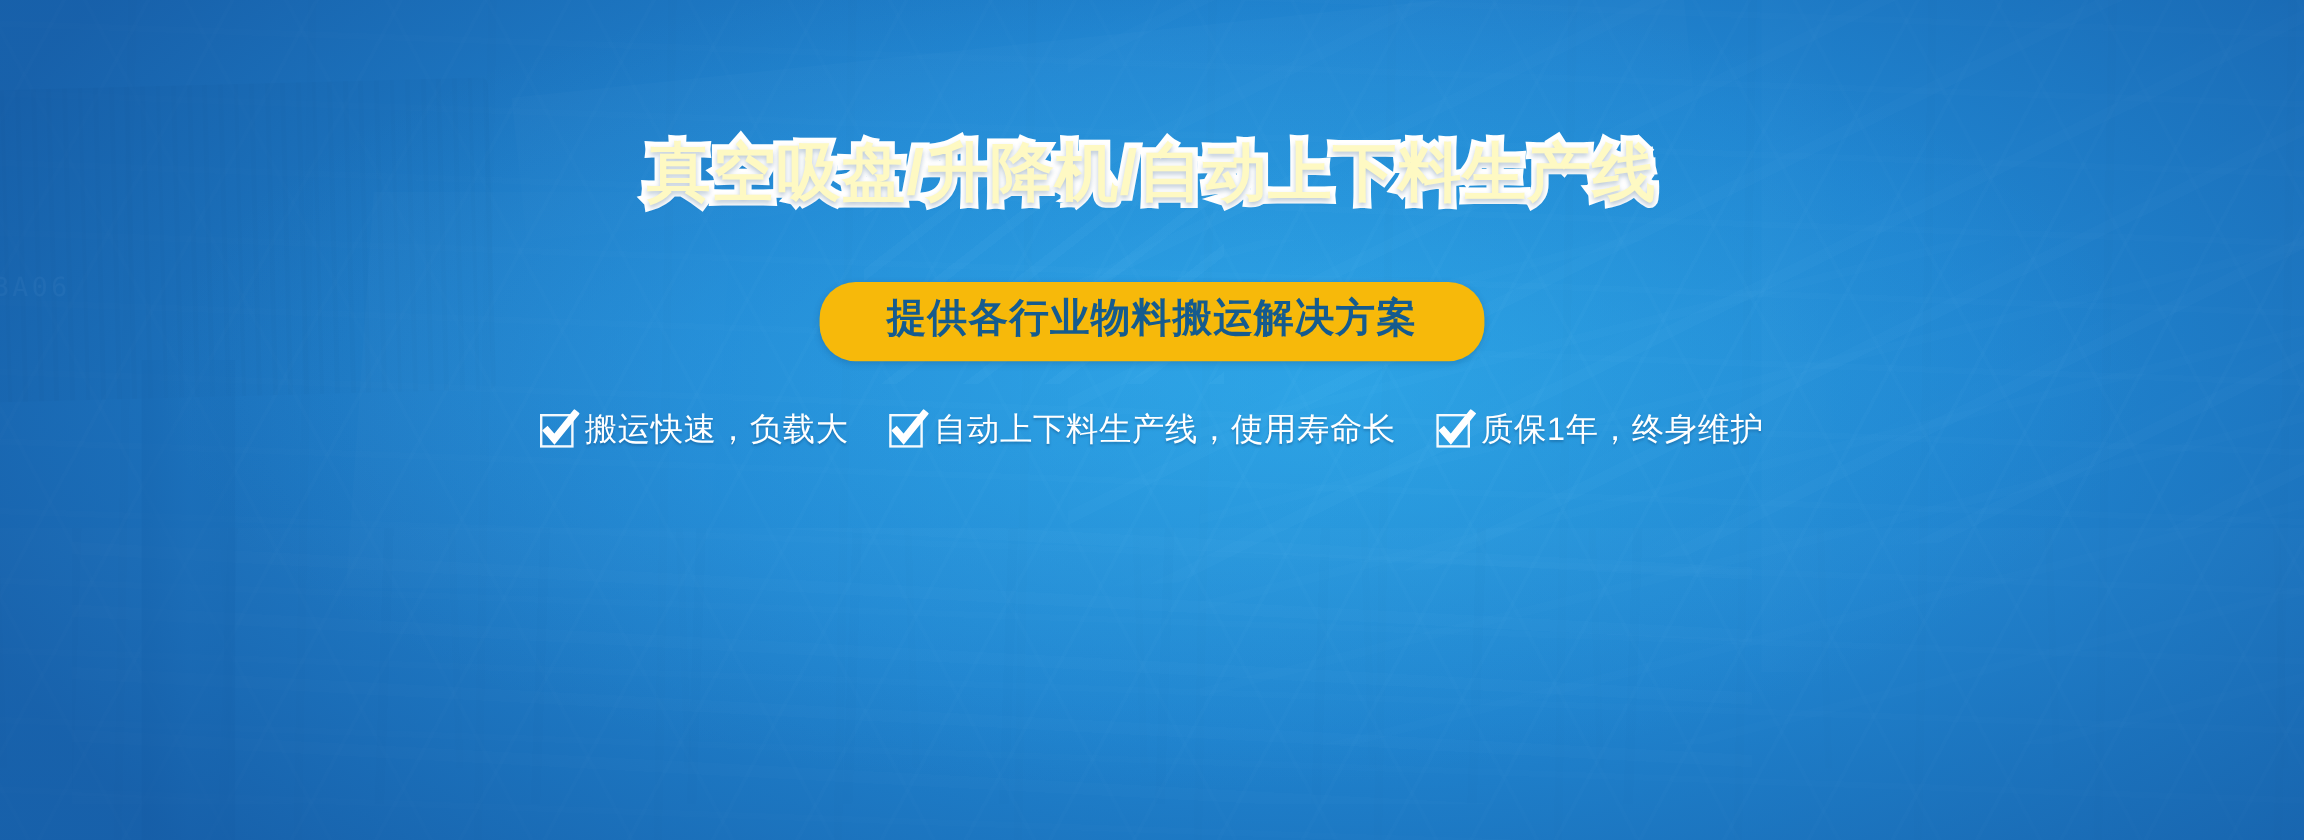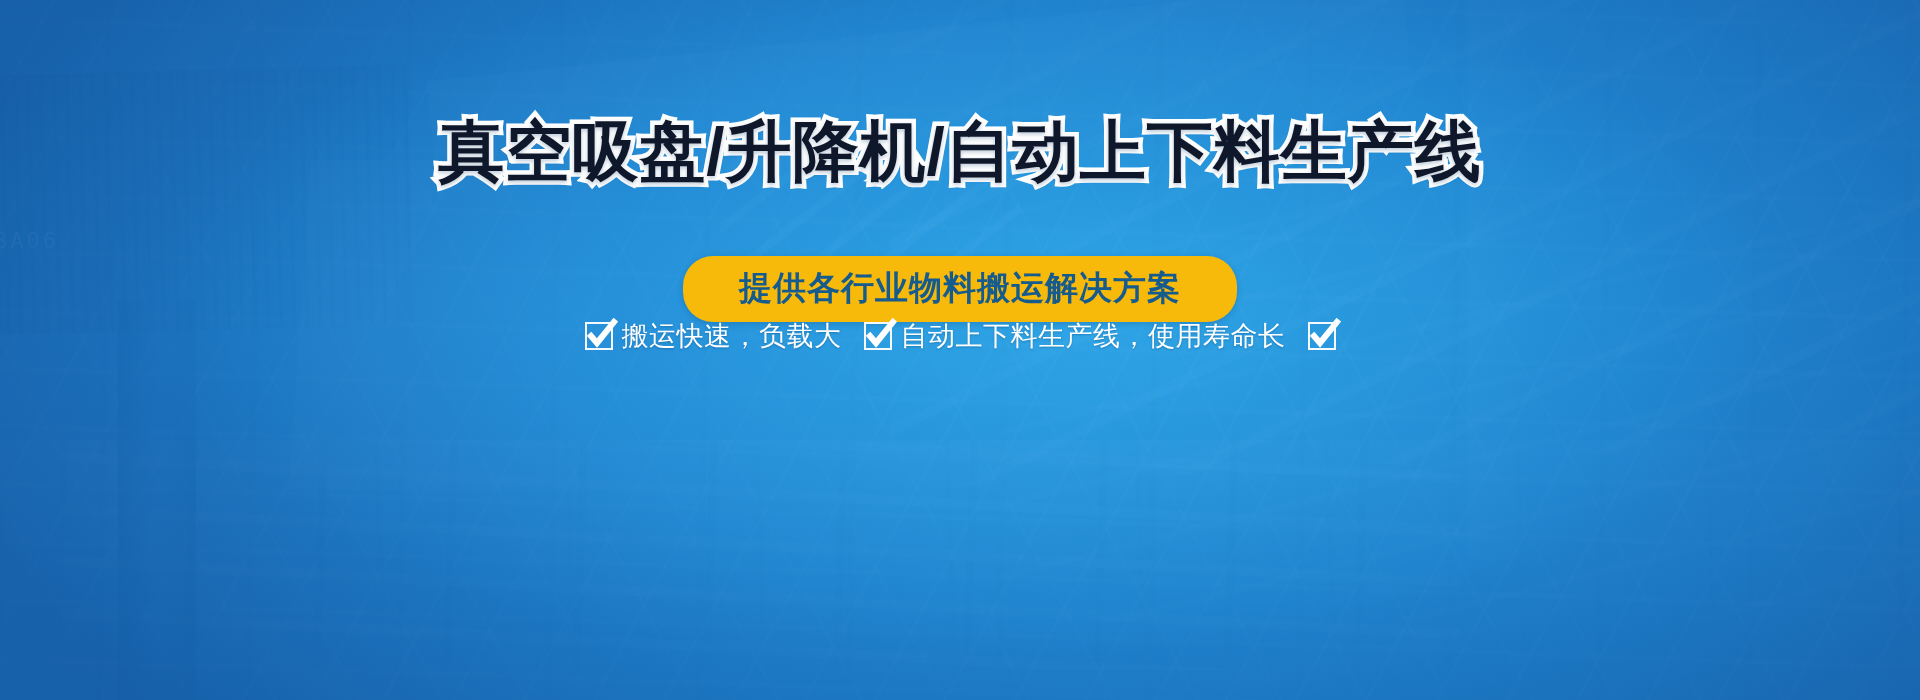--- a/index.html
+++ b/index.html
@@ -159,50 +159,52 @@
   .content {
     position: absolute;
     inset: 0;
     display: flex;
     flex-direction: column;
     align-items: center;
   }
 
   .headline {
     margin-top: 118px;
-    font-size: 66px;
+    font-size: 53px;
     line-height: 1;
     font-weight: 700;
     letter-spacing: 1px;
-    color: #0f172a;
+    color: #fef9c3;
     -webkit-text-stroke: 9px #ffffff;
     paint-order: stroke fill;
     white-space: nowrap;
     text-shadow: 0 2px 4px rgba(10,60,110,.28);
     font-family: "Liberation Sans", "DejaVu Sans", sans-serif;
   }
 
   .subpill {
     margin-top: 28px;
     background: #f7b90a;
     color: #155b8e;
     font-size: 33px;
     font-weight: 700;
     line-height: 1;
     padding: 15px 56px 18px;
     border-radius: 30px;
     white-space: nowrap;
     letter-spacing: 1px;
     box-shadow: 0 2px 6px rgba(8,52,95,.22);
+    font-family: Liberation Serif, serif;
   }
 
   .features {
+    margin-top: 44px;
     display: flex;
     align-items: center;
-    gap: 22px;
+    gap: 34px;
     white-space: nowrap;
   }
   .feature {
     display: flex;
     align-items: center;
     gap: 9px;
   }
   .check-icon {
     width: 28px;
     height: 28px;
@@ -267,17 +269,18 @@
         </span>
         <span class="feature-label">自动上下料生产线，使用寿命长</span>
       </div>
 
       <div class="feature">
         <span class="check-icon">
           <svg width="34" height="34" viewBox="0 0 34 34" aria-hidden="true">
             <path d="M7 18 L13 25 L30 4" fill="none" stroke="#ffffff" stroke-width="6" stroke-linecap="square" stroke-linejoin="miter"></path>
           </svg>
         </span>
+        <span class="feature-label">质保1年，终身维护</span>
       </div>
 
     </div>
   </div>
 </div>
 
 </body></html>

